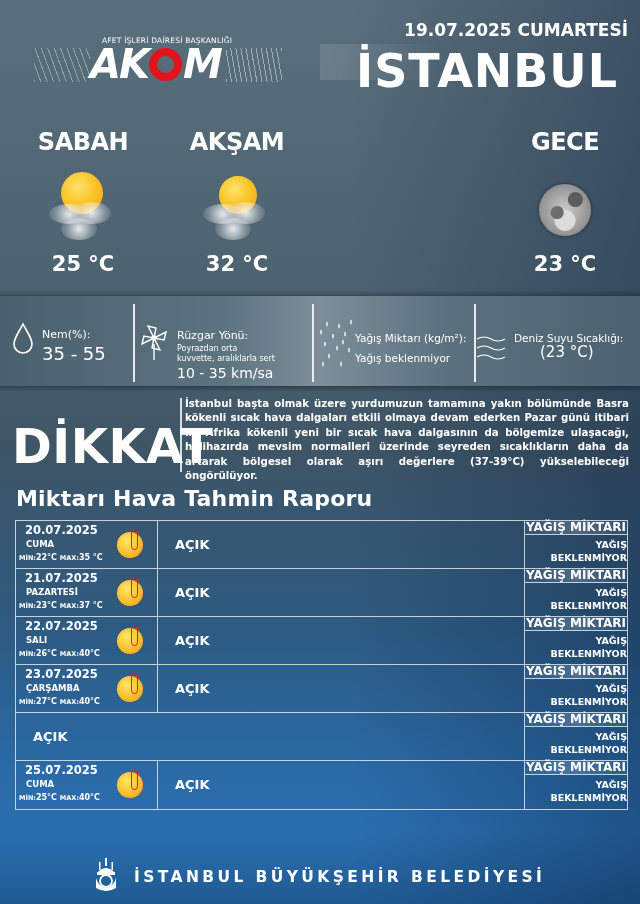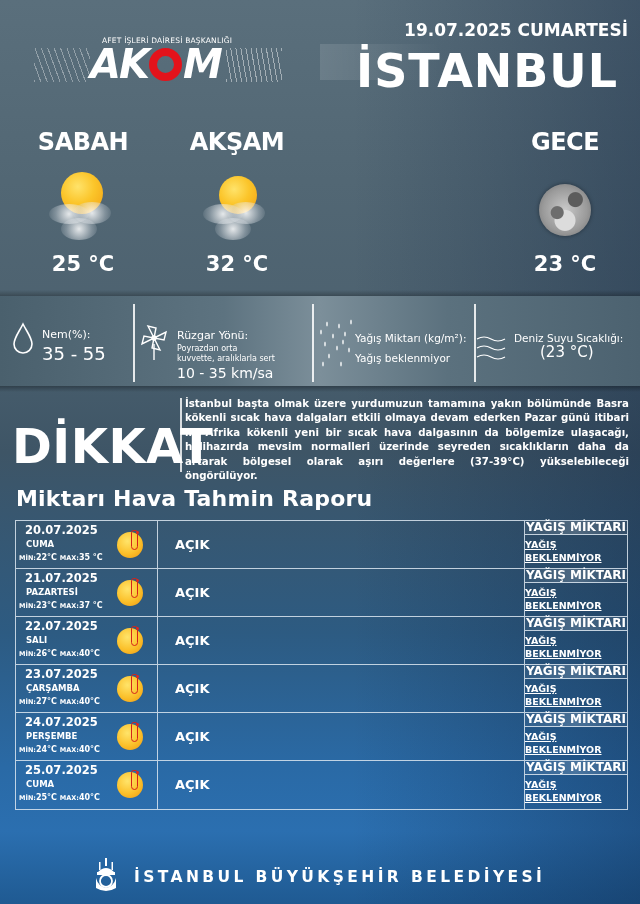--- a/index.html
+++ b/index.html
@@ -73,21 +73,21 @@
   .day-minmax .sm { font-size: 6.5px; }
   .day-icon { position: absolute; left: 101px; top: 9px; width: 28px; height: 28px; }
   .day-icon .ds { position: absolute; left: 0; top: 2px; width: 26px; height: 26px; border-radius: 50%;
                   background: radial-gradient(circle at 40% 35%, #ffe46a, #fbc02a 55%, #ef9610); }
   .day-icon .thermo { position: absolute; left: 14px; top: 0; width: 7px; height: 20px; border: 1.5px solid #d4231a; border-radius: 4px 4px 5px 5px; }
   .day-icon .thermo::after { content: ""; position: absolute; left: 4px; top: 0px; width: 3px; height: 3px; background: #e3261d; border-radius: 50%; }
   .cell-cond { position: relative; flex: 1; height: 100%; border-right: 1.5px solid rgba(220,230,240,0.85); text-align: center; }
   .cond-text { position: absolute; left: 17px; top: 16px; font-size: 13px; font-weight: bold; }
   .cell-rain { position: relative; width: 102px; height: 100%; }
   .rain-head { height: 14px; border-bottom: 1.5px solid rgba(220,230,240,0.85); font-size: 12px; font-weight: bold; text-align: center; line-height: 13px; background: linear-gradient(90deg, rgba(255,255,255,0.05), rgba(255,255,255,0.18), rgba(255,255,255,0.05)); }
-  .rain-val { font-size: 9.5px; font-weight: bold; text-align: left; line-height: 13px; padding-top: 3px; text-decoration: underline; }
+  .rain-val { font-size: 9.5px; font-weight: bold; text-align: right; line-height: 13px; padding-top: 3px; }
 
   
   .footer { position: absolute; left: 94px; top: 858px; height: 40px; }
   .ibb-logo { position: absolute; left: 0; top: 0; width: 24px; height: 34px; }
   .footer-text { position: absolute; left: 40px; top: 10px; font-size: 15.5px; font-weight: bold; letter-spacing: 3.4px; white-space: nowrap; color: #fff; }
 </style>
 </head>
 <body>
 
 <div class="bg-right"></div>
@@ -281,29 +281,20 @@
     <div class="cell-rain">
       <div class="rain-head">YAĞIŞ MİKTARI</div>
       <div class="rain-val">
           <div>YAĞIŞ</div>
           <div>BEKLENMİYOR</div>
         </div>
     </div>
   </div>
 
   <div class="week-row">
-    <div class="cell-day">
-      <div class="day-date">24.07.2025</div>
-      <div class="day-name">PERŞEMBE</div>
-      <div class="day-minmax"><span class="sm">MİN:</span><span>24°C</span> <span class="sm">MAX:</span><span>40°C</span></div>
-      <div class="day-icon">
-          <div class="ds"></div>
-          <div class="thermo"></div>
-        </div>
-    </div>
     <div class="cell-cond">
         <div class="cond-text">AÇIK</div>
       </div>
     <div class="cell-rain">
       <div class="rain-head">YAĞIŞ MİKTARI</div>
       <div class="rain-val">
           <div>YAĞIŞ</div>
           <div>BEKLENMİYOR</div>
         </div>
     </div>

